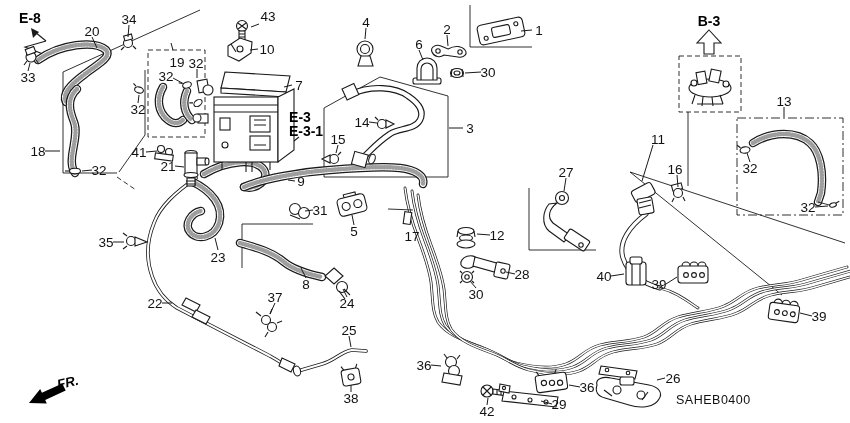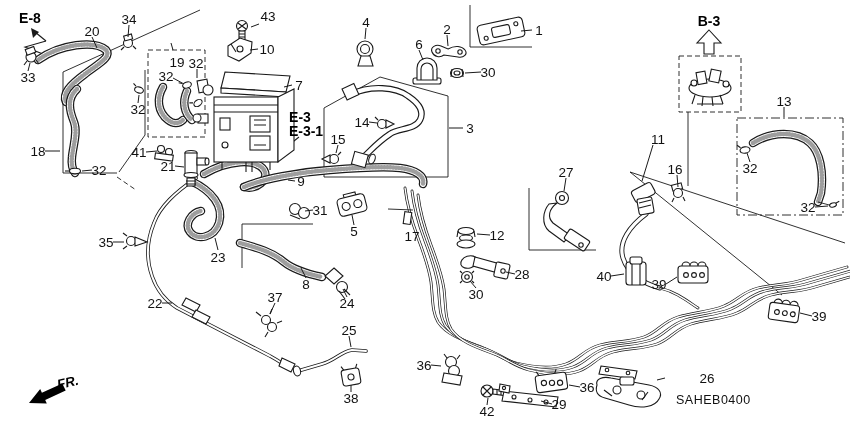--- a/index.html
+++ b/index.html
@@ -474,21 +474,21 @@
       <span class="callout" style="left: 784px; top: 101px;">13</span>
       <span class="callout" style="left: 750px; top: 168px;">32</span>
       <span class="callout" style="left: 808px; top: 207px;">32</span>
       <span class="callout" style="left: 604px; top: 276px; text-align: right;">40</span>
       <span class="callout" style="left: 659px; top: 284px;">39</span>
       <span class="callout" style="left: 819px; top: 316px;">39</span>
       <span class="callout" style="left: 424px; top: 365px;">36</span>
       <span class="callout" style="left: 487px; top: 411px;">42</span>
       <span class="callout" style="left: 559px; top: 404px;">29</span>
       <span class="callout" style="left: 587px; top: 387px;">36</span>
-      <span class="callout" style="left: 673px; top: 378px; margin-left: 34px;">26</span>
+      <span class="callout" style="left: 673px; top: 378px;">26</span>
       <span class="ref" style="left: 30px; top: 18px;">E-8</span>
       <span class="ref" style="left: 709px; top: 21px;">B-3</span>
       <span class="ref" style="left: 300px; top: 117px;">E-3</span>
       <span class="ref" style="left: 306px; top: 131px;">E-3-1</span>
     </div>
 
 <span class="code">SAHEB0400</span>
 <span class="fr">FR.</span>
 </div>
 

